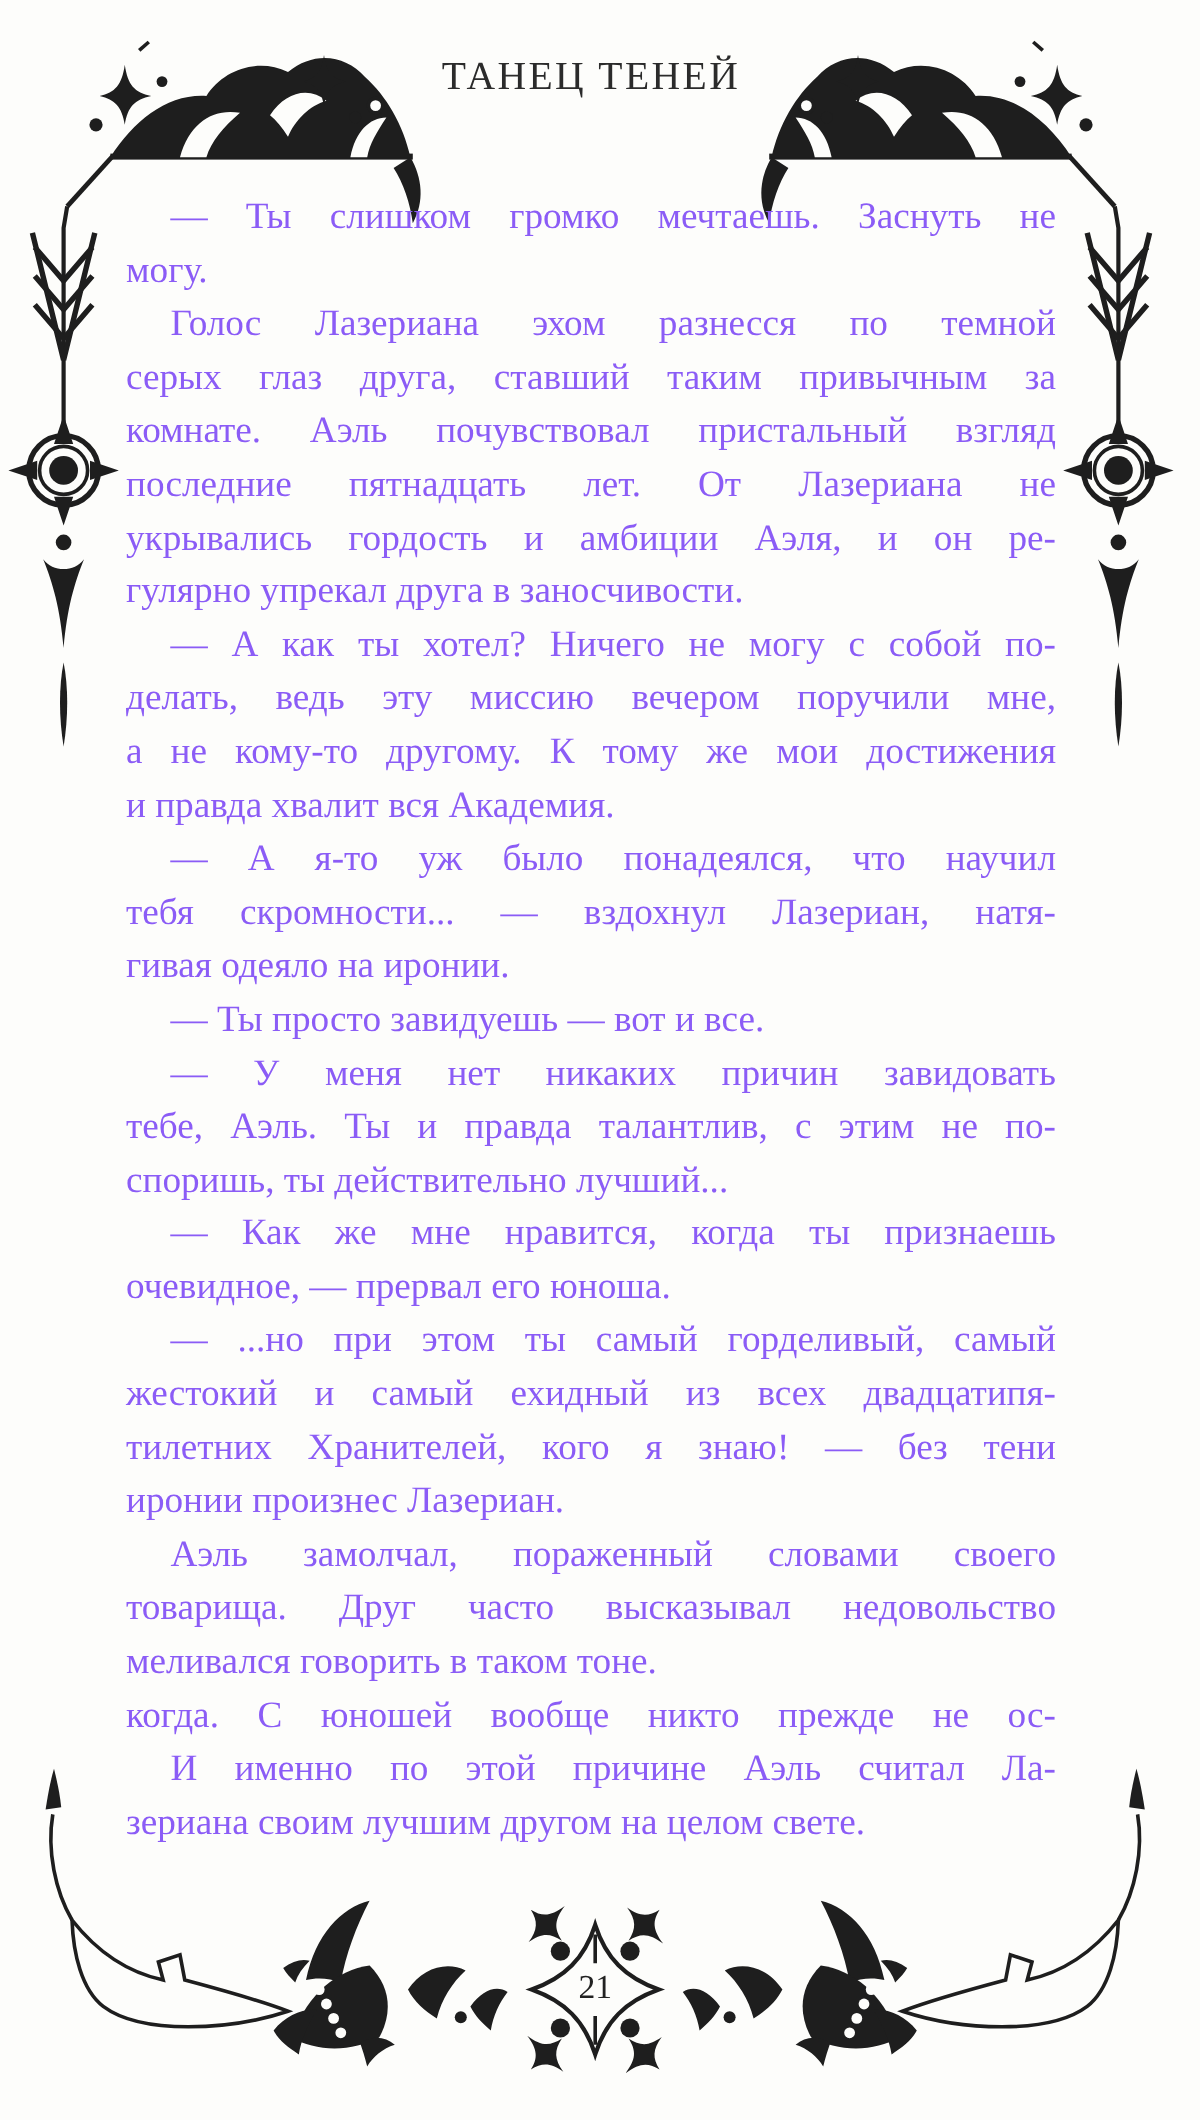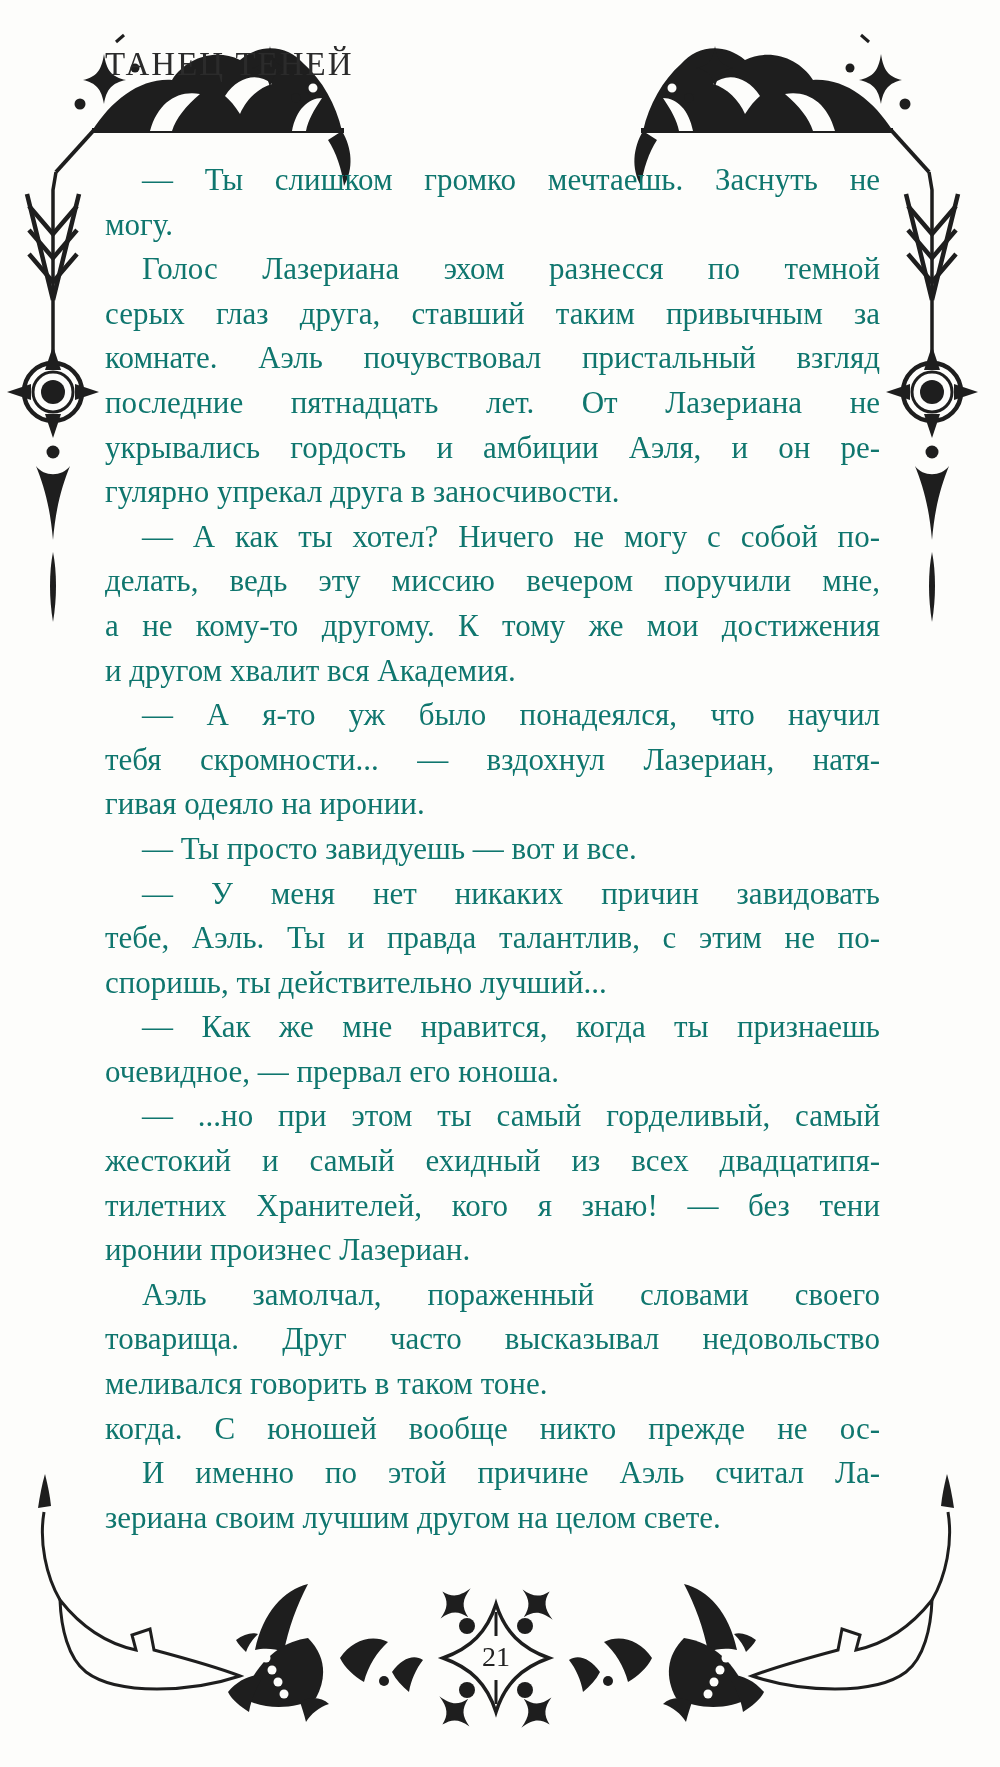--- a/index.html
+++ b/index.html
@@ -5,26 +5,27 @@
   html,body{margin:0;padding:0;}
   body{
     width:1000px;height:1767px;position:relative;overflow:hidden;
     background:#fdfdfb;
     font-family:"Liberation Serif", serif;
   }
   .page{position:absolute;inset:0;}
   .orn-svg{position:absolute;left:0;top:0;width:1000px;height:1767px;pointer-events:none;}
   .running-title{
     position:absolute;left:105px;top:46px;width:775px;
+    text-align:center;
     font-size:33px;letter-spacing:2px;color:#2b2b2b;
     font-family:"Liberation Serif", serif;
   }
   .text-block{
     position:absolute;left:105px;top:158px;width:775px;
-    font-size:31px;line-height:44.6px;color:#0f766e;
+    font-size:31px;line-height:44.6px;color:#8b5cf6;
     font-family:"Liberation Serif", serif;
   }
   .line{
     text-align:justify;
     text-align-last:justify;
     height:44.6px;overflow:visible;white-space:nowrap;
   }
   .line.end{text-align-last:left;}
   .line.indent{text-indent:37px;}
   .page-number{
@@ -123,21 +124,21 @@
       <div class="line end">могу.</div>
       <div class="line indent">Голос Лазериана эхом разнесся по темной</div>
       <div class="line">серых глаз друга, ставший таким привычным за</div>
       <div class="line">комнате. Аэль почувствовал пристальный взгляд</div>
       <div class="line">последние пятнадцать лет. От Лазериана не</div>
       <div class="line">укрывались гордость и амбиции Аэля, и он ре-</div>
       <div class="line end">гулярно упрекал друга в заносчивости.</div>
       <div class="line indent">— А как ты хотел? Ничего не могу с собой по-</div>
       <div class="line">делать, ведь эту миссию вечером поручили мне,</div>
       <div class="line">а не кому-то другому. К тому же мои достижения</div>
-      <div class="line end">и другом хвалит вся Академия.</div>
+      <div class="line end">и правда хвалит вся Академия.</div>
       <div class="line indent">— А я-то уж было понадеялся, что научил</div>
       <div class="line">тебя скромности... — вздохнул Лазериан, натя-</div>
       <div class="line end">гивая одеяло на иронии.</div>
       <div class="line indent end">— Ты просто завидуешь — вот и все.</div>
       <div class="line indent">— У меня нет никаких причин завидовать</div>
       <div class="line">тебе, Аэль. Ты и правда талантлив, с этим не по-</div>
       <div class="line end">споришь, ты действительно лучший...</div>
       <div class="line indent">— Как же мне нравится, когда ты признаешь</div>
       <div class="line end">очевидное, — прервал его юноша.</div>
       <div class="line indent">— ...но при этом ты самый горделивый, самый</div>

